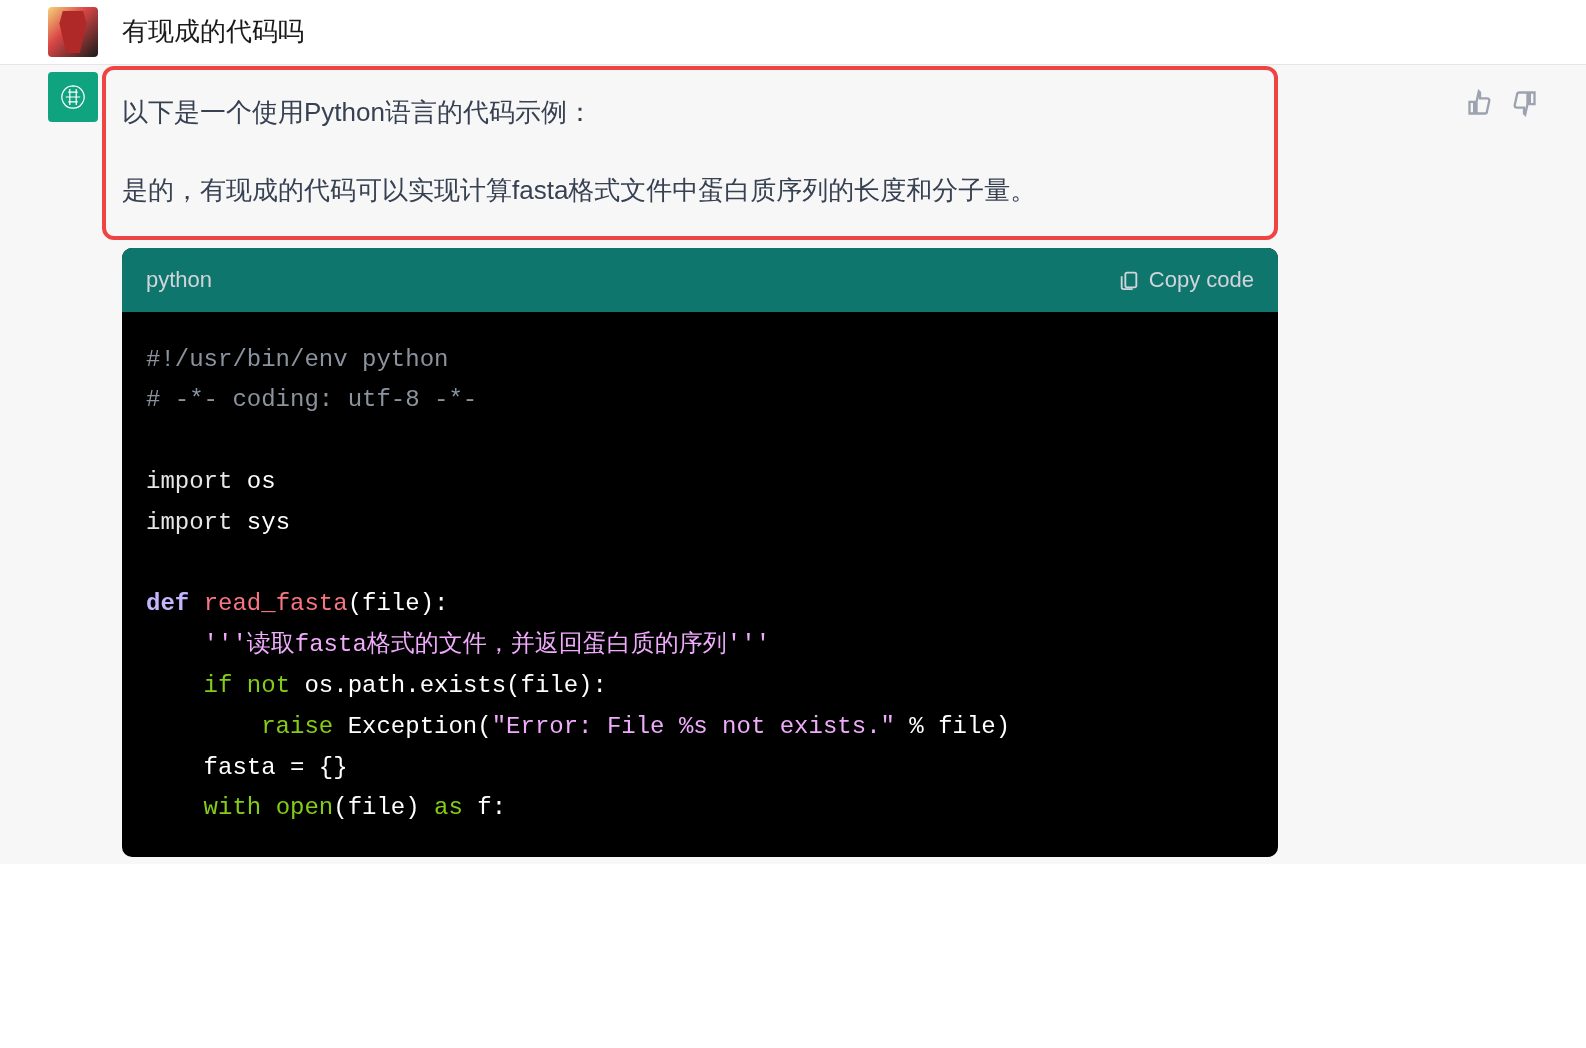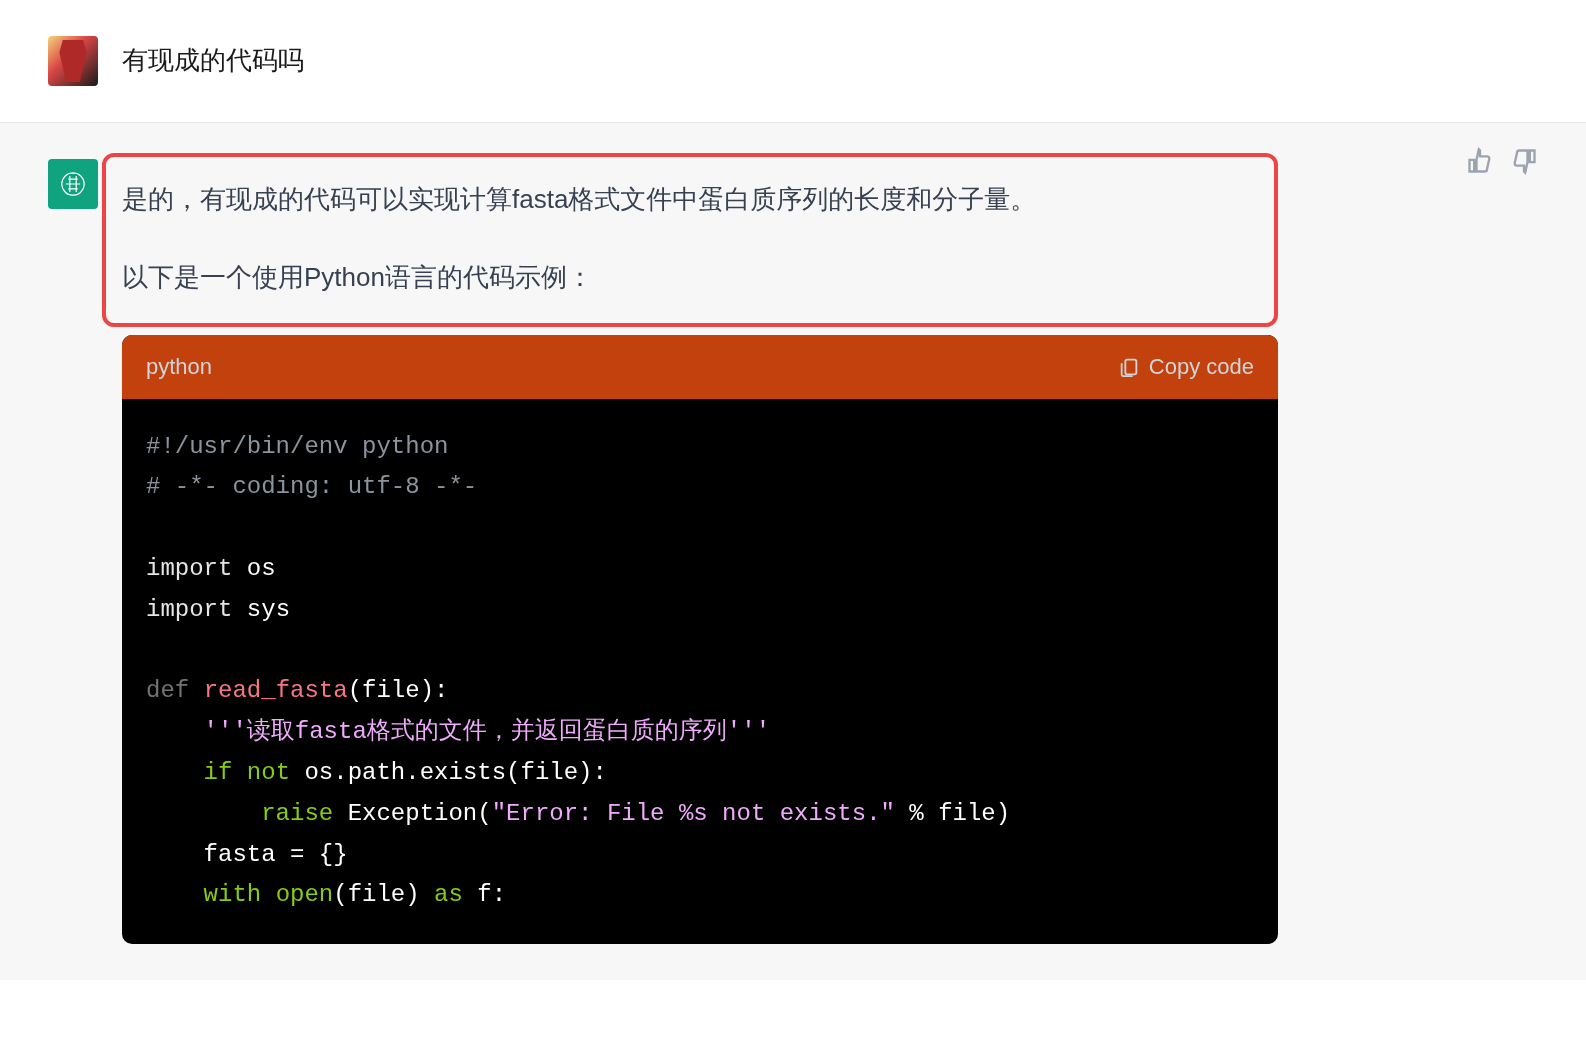--- a/index.html
+++ b/index.html
@@ -3,21 +3,21 @@
 <meta charset="utf-8">
 <style>
   * { box-sizing: border-box; margin: 0; padding: 0; }
   body {
     font-family: -apple-system, BlinkMacSystemFont, "Segoe UI", Helvetica, Arial, sans-serif;
     background: #ffffff;
     width: 1586px;
   }
   .message-row {
     display: flex;
-    padding: 36px 48px;
+    padding: 7px 48px;
     gap: 24px;
     border-bottom: 1px solid #e5e5e5;
   }
   .message-row.user-row {
     background: #ffffff;
   }
   .message-row.assistant-row {
     background: #f7f7f8;
     border-bottom: none;
     position: relative;
@@ -103,21 +103,21 @@
     stroke-width: 2;
   }
   .code-block {
     margin-top: 4px;
     margin-right: 260px;
     border-radius: 10px;
     overflow: hidden;
     background: #000000;
   }
   .code-header {
-    background: #c2410c;
+    background: #0f766e;
     display: flex;
     justify-content: space-between;
     align-items: center;
     padding: 14px 24px;
     font-size: 22px;
     color: #d1d5db;
   }
   .copy-btn {
     display: flex;
     align-items: center;
@@ -136,21 +136,21 @@
     padding: 28px 24px;
     font-family: "SFMono-Regular", Consolas, "Liberation Mono", Menlo, monospace;
     font-size: 24px;
     line-height: 1.7;
     color: #ffffff;
     white-space: pre;
   }
   .c-comment { color: #8b949e; }
   .c-keyword { color: #e5e5e5; }
   .c-module  { color: #ffffff; text-align: center; }
-  .c-def     { color: #737373; }
+  .c-def     { color: #c4b5fd; font-weight: bold; }
   .c-func    { color: #f97583; }
   .c-string  { color: #f0abfc; }
   .c-kw2     { color: #84cc16; }
 </style>
 </head>
 <body>
 
 <div class="message-row user-row">
   <div class="avatar user-avatar"></div>
   <div class="message-content">
@@ -160,22 +160,22 @@
 
 <div class="message-row assistant-row">
   <div class="avatar assistant-avatar">
     <svg viewBox="0 0 40 40">
       <path d="M20 6 a14 14 0 0 1 12 7 a14 14 0 0 1 0 14 a14 14 0 0 1 -12 7 a14 14 0 0 1 -12 -7 a14 14 0 0 1 0 -14 a14 14 0 0 1 12 -7 z M14 14 l12 0 M14 26 l12 0 M11 20 l18 0 M16 10 l0 20 M24 10 l0 20"></path>
     </svg>
   </div>
   <div class="message-content">
 
     <div class="highlight-box">
+      <p class="answer-p">以下是一个使用Python语言的代码示例：</p>
       <p class="answer-p">是的，有现成的代码可以实现计算fasta格式文件中蛋白质序列的长度和分子量。</p>
-      <p class="answer-p">以下是一个使用Python语言的代码示例：</p>
     </div>
 
     <div class="code-block">
       <div class="code-header">
         <span>python</span>
         <div class="copy-btn">
           <svg viewBox="0 0 24 24">
             <rect x="8" y="4" width="12" height="16" rx="2"></rect>
             <path d="M4 8 v12 a2 2 0 0 0 2 2 h10"></path>
           </svg>

